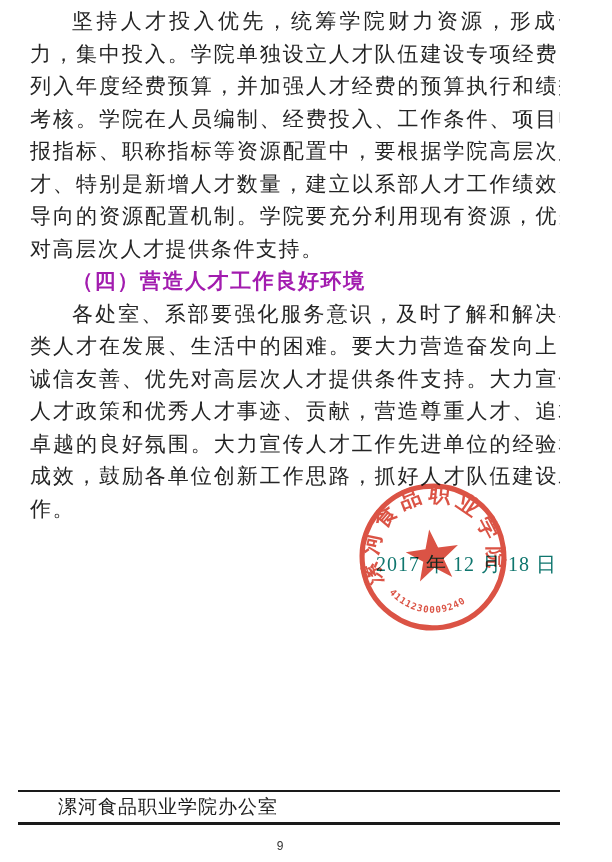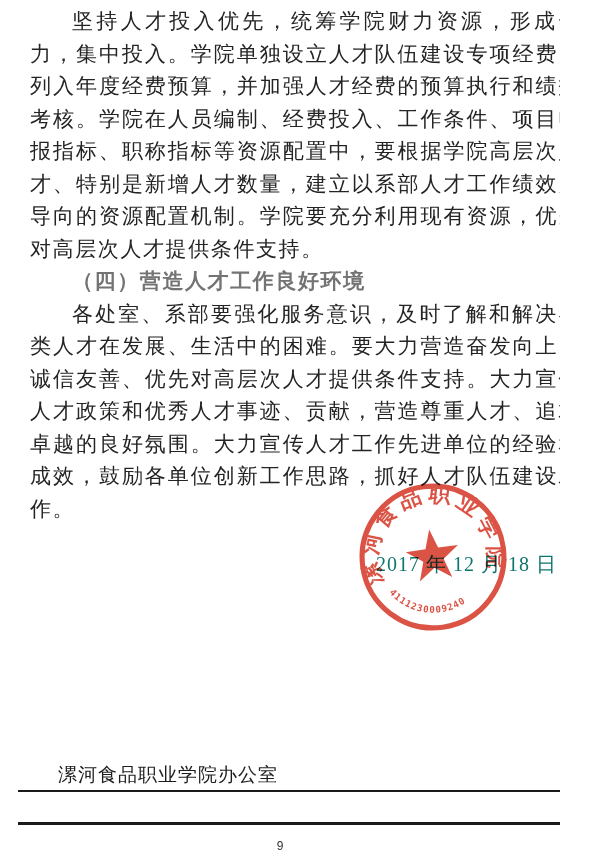--- a/index.html
+++ b/index.html
@@ -32,21 +32,21 @@
   .doc-body p {
     margin: 0;
     text-indent: 2em;
   }
   .doc-body h3 {
     margin: 0;
     text-indent: 2em;
     font-size: 21px;
     line-height: 32.5px;
     font-weight: bold;
-    color: #737373;
+    color: #a21caf;
   }
   
   .issue-date {
     position: absolute;
     left: 376px;
     top: 551px;
     font-size: 20px;
     letter-spacing: 1px;
     color: #0f766e;
     z-index: 1;
@@ -69,21 +69,21 @@
     left: 18px;
     width: 577px;
     height: 2px;
     background: #1a1a1a;
   }
   .footer-rule.top { top: 790px; }
   .footer-rule.bottom { top: 822px; height: 3px; }
   .footer-row {
     position: absolute;
     left: 18px;
-    top: 762px;
+    top: 794px;
     width: 577px;
     height: 26px;
     display: flex;
     justify-content: space-between;
     align-items: center;
     box-sizing: border-box;
     padding: 0 36px 0 40px;
     font-size: 19px;
     letter-spacing: 1px;
     color: #1c1c1c;

